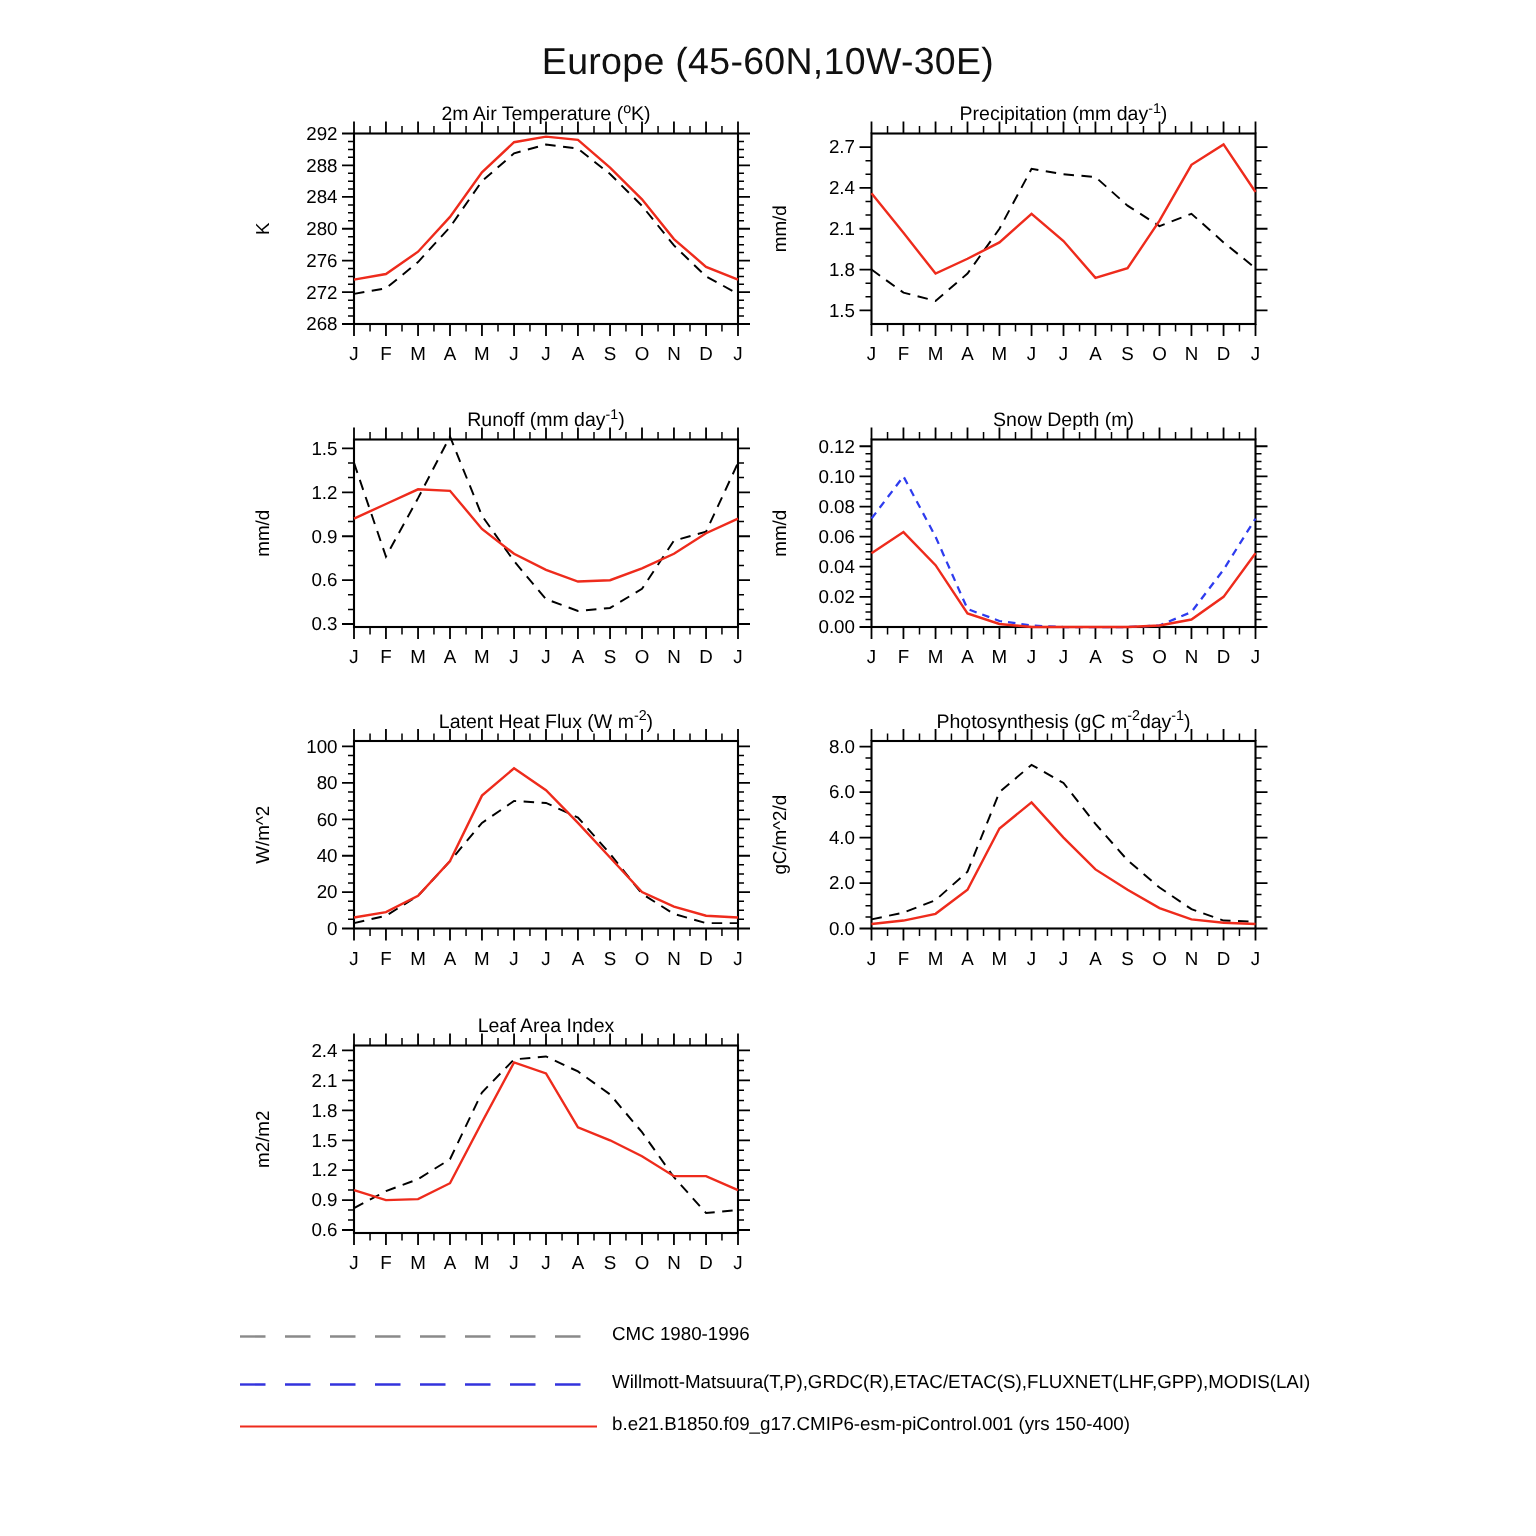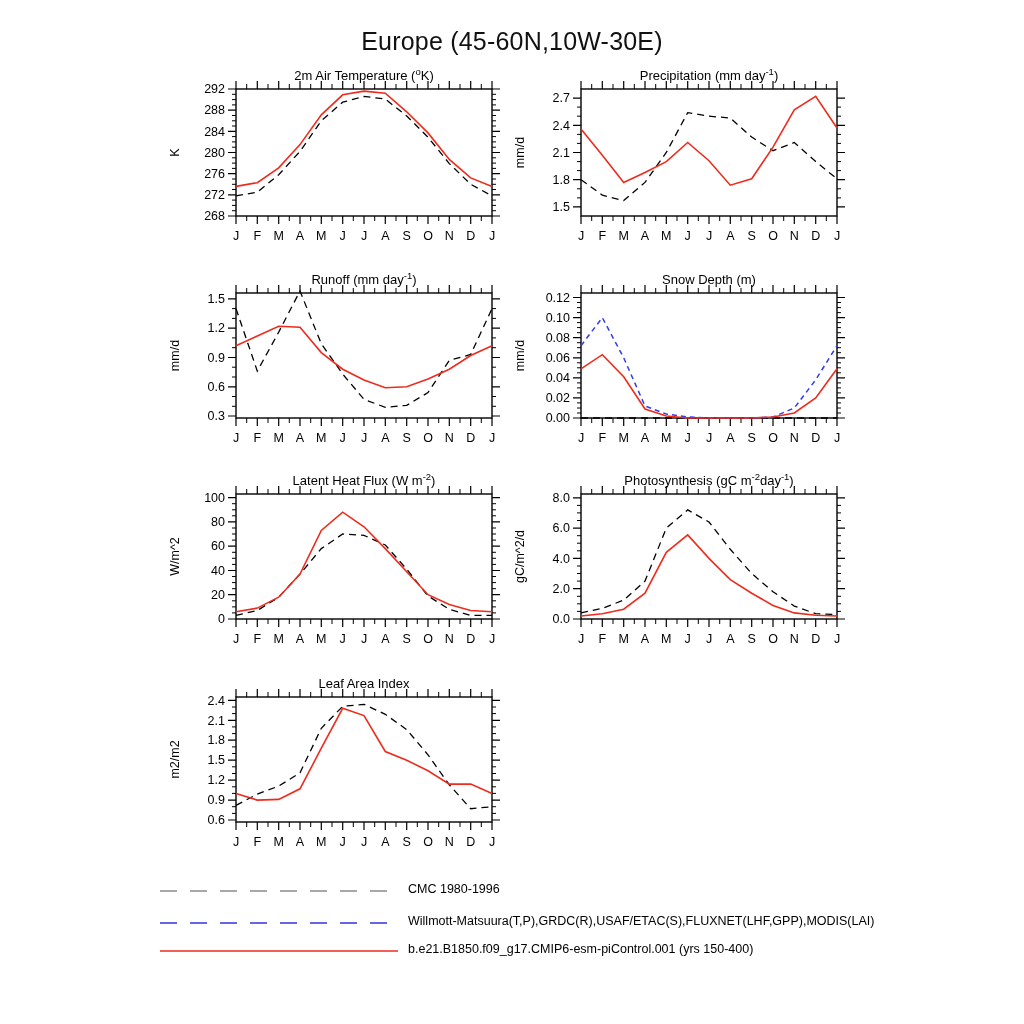--- a/index.html
+++ b/index.html
@@ -251,21 +251,21 @@
     <div class="legend-row" style="top:882px;">
       <svg class="legend-line" width="238" height="10">
           <line class="lg0" x1="0" y1="5" x2="238" y2="5" stroke="#8a8a8a" stroke-width="1.6" stroke-dasharray="17 13"></line>
         </svg>
       <span class="legend-label">CMC 1980-1996</span>
     </div>
     <div class="legend-row" style="top:914px;">
       <svg class="legend-line" width="238" height="10">
           <line class="lg1" x1="0" y1="5" x2="238" y2="5" stroke="#3333dd" stroke-width="1.6" stroke-dasharray="17 13"></line>
         </svg>
-      <span class="legend-label">Willmott-Matsuura(T,P),GRDC(R),USAF/ETAC(S),FLUXNET(LHF,GPP),MODIS(LAI)</span>
+      <span class="legend-label">Willmott-Matsuura(T,P),GRDC(R),ETAC/ETAC(S),FLUXNET(LHF,GPP),MODIS(LAI)</span>
     </div>
     <div class="legend-row" style="top:942px;">
       <svg class="legend-line" width="238" height="10">
           <line class="lg2" x1="0" y1="5" x2="238" y2="5" stroke="#ee2b1c" stroke-width="1.4"></line>
         </svg>
       <span class="legend-label">b.e21.B1850.f09_g17.CMIP6-esm-piControl.001 (yrs 150-400)</span>
     </div>
   </div>
 </div>
 

